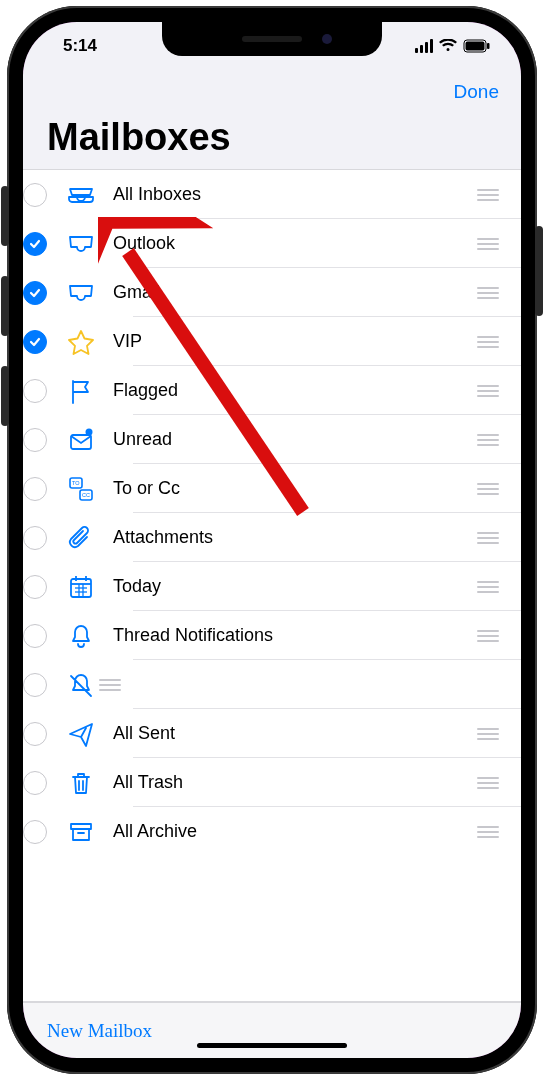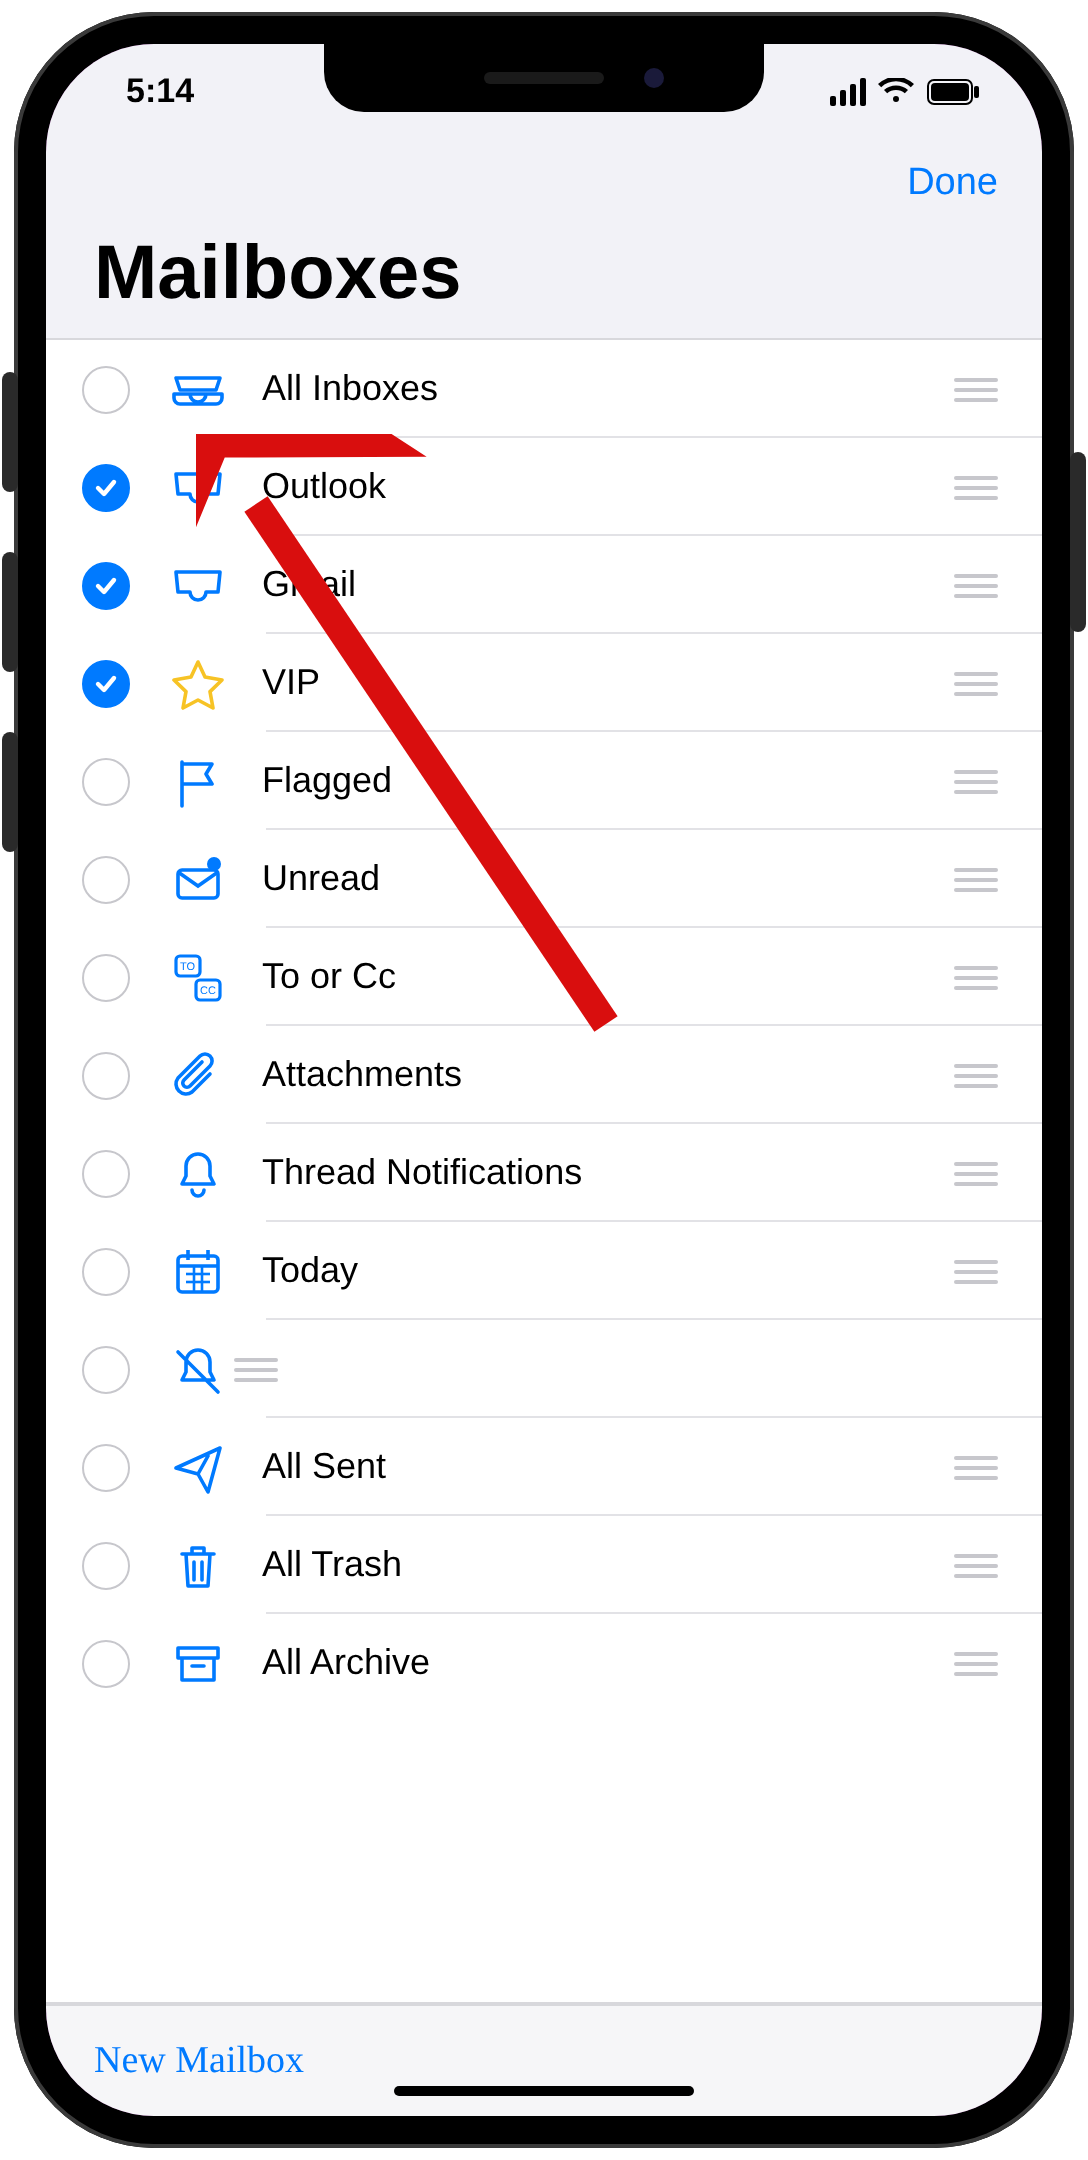--- a/index.html
+++ b/index.html
@@ -104,21 +104,20 @@
       flex: 1;
       background: #fff;
       border-top: 1px solid #d8d8dc;
       border-bottom: 1px solid #d8d8dc;
       overflow: hidden;
     }
     .row {
       display: flex;
       align-items: center;
       height: 49px;
-      padding-left: 18px;
       position: relative;
     }
     .row .sep {
       position: absolute;
       left: 110px; right: 0; bottom: 0;
       height: 1px;
       background: #e2e2e6;
     }
     .row:last-child .sep { display:none; }
     .check {
@@ -347,35 +346,20 @@
             <span></span>
             <span></span>
             <span></span>
           </span>
           <div class="sep"></div>
         </div>
         <div class="row">
           <span class="check"></span>
           <span class="icon-slot">
             <svg width="28" height="26" viewBox="0 0 28 26">
-              <path d="M14 3a6 6 0 016 6v5l2 4H6l2-4V9a6 6 0 016-6zM11 21a3 3 0 006 0" fill="none" stroke="#007aff" stroke-width="1.8" stroke-linejoin="round" stroke-linecap="round"></path>
-            </svg>
-          </span>
-          <span class="label">Thread Notifications</span>
-          <span class="drag">
-            <span></span>
-            <span></span>
-            <span></span>
-          </span>
-          <div class="sep"></div>
-        </div>
-        <div class="row">
-          <span class="check"></span>
-          <span class="icon-slot">
-            <svg width="28" height="26" viewBox="0 0 28 26">
               <rect x="4" y="5" width="20" height="18" rx="2" fill="none" stroke="#007aff" stroke-width="1.8"></rect>
               <line x1="4" y1="10" x2="24" y2="10" stroke="#007aff" stroke-width="1.8"></line>
               <line x1="9" y1="2" x2="9" y2="7" stroke="#007aff" stroke-width="1.8"></line>
               <line x1="19" y1="2" x2="19" y2="7" stroke="#007aff" stroke-width="1.8"></line>
               <line x1="8" y1="14" x2="20" y2="14" stroke="#007aff" stroke-width="1.3"></line>
               <line x1="8" y1="18" x2="20" y2="18" stroke="#007aff" stroke-width="1.3"></line>
               <line x1="12" y1="10" x2="12" y2="23" stroke="#007aff" stroke-width="1.3"></line>
               <line x1="16" y1="10" x2="16" y2="23" stroke="#007aff" stroke-width="1.3"></line>
             </svg>
           </span>
@@ -384,20 +368,35 @@
             <span></span>
             <span></span>
             <span></span>
           </span>
           <div class="sep"></div>
         </div>
         <div class="row">
           <span class="check"></span>
           <span class="icon-slot">
             <svg width="28" height="26" viewBox="0 0 28 26">
+              <path d="M14 3a6 6 0 016 6v5l2 4H6l2-4V9a6 6 0 016-6zM11 21a3 3 0 006 0" fill="none" stroke="#007aff" stroke-width="1.8" stroke-linejoin="round" stroke-linecap="round"></path>
+            </svg>
+          </span>
+          <span class="label">Thread Notifications</span>
+          <span class="drag">
+            <span></span>
+            <span></span>
+            <span></span>
+          </span>
+          <div class="sep"></div>
+        </div>
+        <div class="row">
+          <span class="check"></span>
+          <span class="icon-slot">
+            <svg width="28" height="26" viewBox="0 0 28 26">
               <path d="M14 3a6 6 0 016 6v5l2 4H6l2-4V9a6 6 0 016-6zM4 4l20 20" fill="none" stroke="#007aff" stroke-width="1.8" stroke-linejoin="round" stroke-linecap="round"></path>
             </svg>
           </span>
           <span class="drag">
             <span></span>
             <span></span>
             <span></span>
           </span>
           <div class="sep"></div>
         </div>

